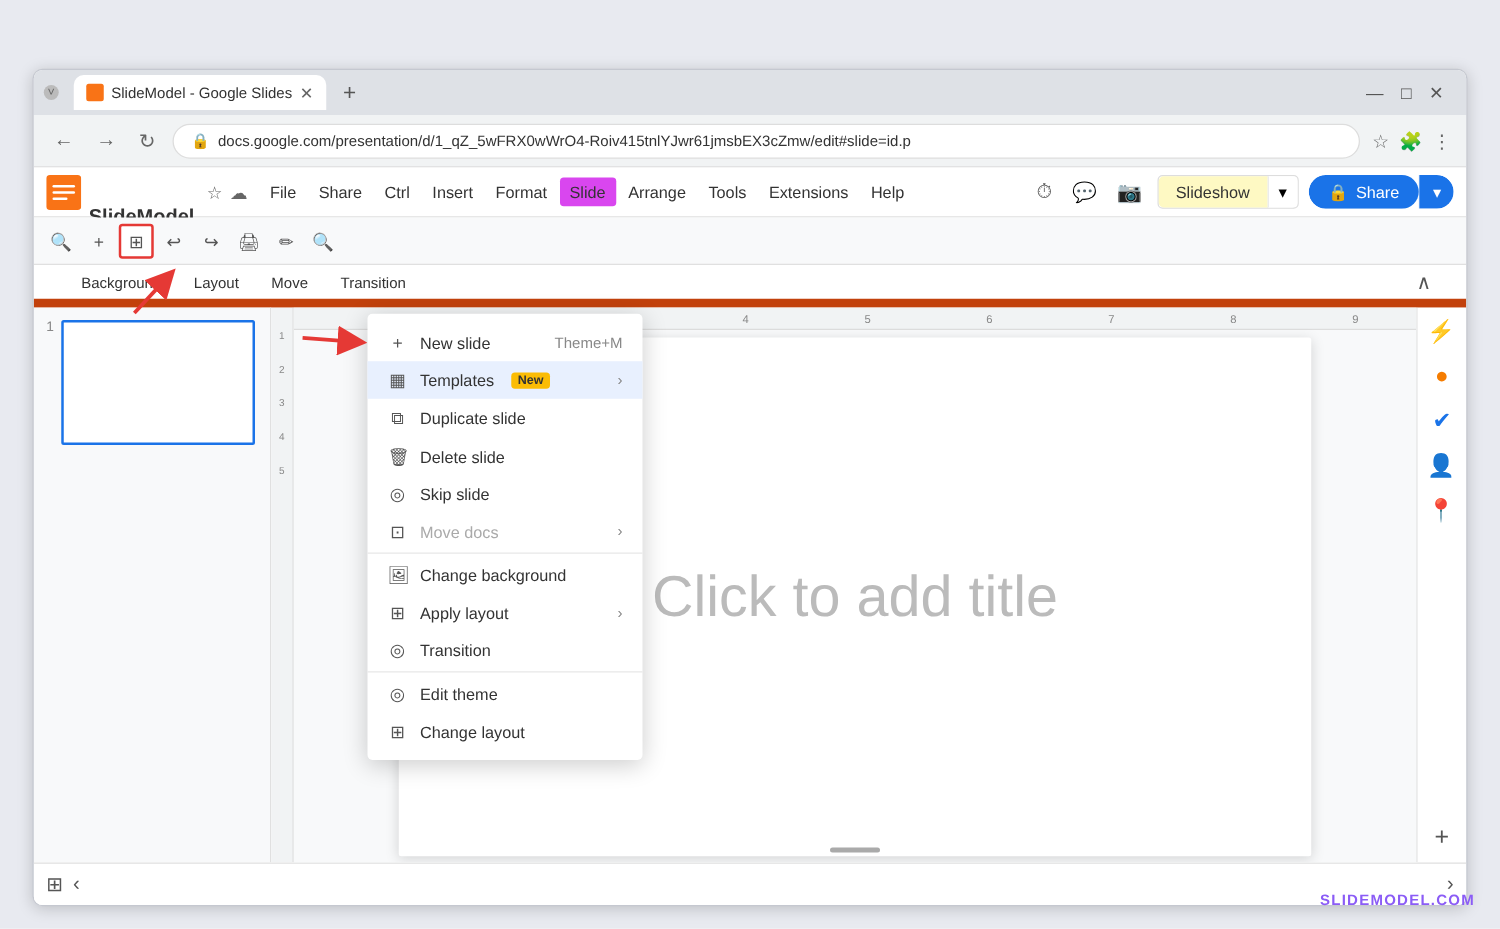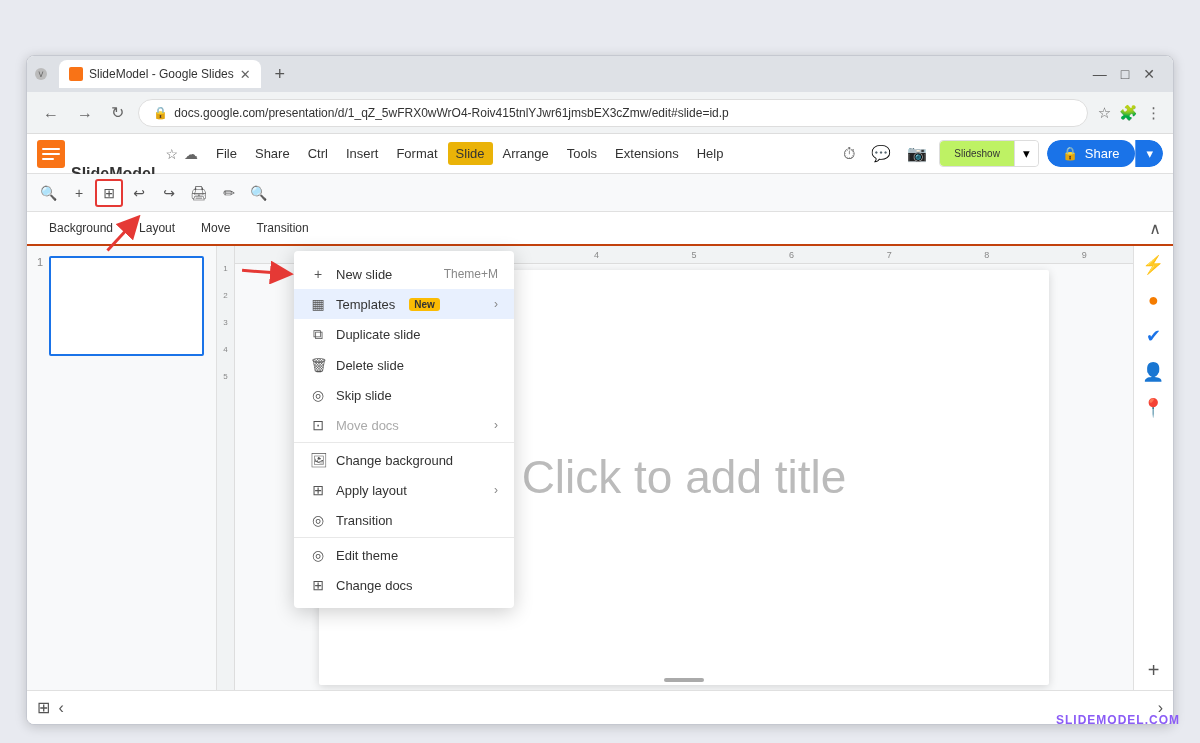--- a/index.html
+++ b/index.html
@@ -136,34 +136,34 @@
       gap: 2px;
       margin-left: 4px;
     }
     .menu-item {
       padding: 4px 8px;
       font-size: 13px;
       color: #333;
       cursor: pointer;
       border-radius: 3px;
     }
-    .menu-item.active { background: #eab308; }
+    .menu-item.active { background: #d946ef; }
     .header-right {
       margin-left: auto;
       display: flex;
       align-items: center;
       gap: 8px;
     }
     .header-icon-btn { color: #555; font-size: 16px; cursor: pointer; padding: 4px; }
     .slideshow-btn {
-      background: #bef264;
+      background: #fef9c3;
       border: 1px solid #ddd;
       border-radius: 4px;
       padding: 5px 14px;
-      font-size: 10px;
+      font-size: 13px;
       cursor: pointer;
       display: flex;
       align-items: center;
       gap: 6px;
       color: #333;
     }
     .share-btn {
       background: #1a73e8;
       color: #fff;
       border: none;
@@ -208,23 +208,23 @@
       border: 2px solid #e53935;
       background: #fff;
     }
 
     
     .secondary-toolbar {
       background: #fff;
       height: 34px;
       display: flex;
       align-items: center;
-      padding: 0 12px;
+      padding: 0 28px;
       gap: 6px;
-      border-bottom: 2px solid #c2410c;
+      border-bottom: 7px solid #c2410c;
     }
     .sec-tb-btn {
       padding: 3px 10px;
       font-size: 12px;
       color: #333;
       cursor: pointer;
       border-radius: 3px;
     }
     .sec-tb-collapse { margin-left: auto; cursor: pointer; color: #555; }
 
@@ -621,21 +621,21 @@
       </div>
     </div>
 
     <div class="menu-section">
       <div class="dropdown-item">
         <span class="item-icon">◎</span>
         <span>Edit theme</span>
       </div>
       <div class="dropdown-item">
         <span class="item-icon">⊞</span>
-        <span>Change docs</span>
+        <span>Change layout</span>
       </div>
     </div>
   </div>
 
   <svg class="arrow-overlay" viewBox="0 0 1148 670">
 
     <defs>
       <marker id="arrowhead1" markerWidth="8" markerHeight="8" refX="4" refY="4" orient="auto">
         <polygon points="0 0, 8 4, 0 8" fill="#e53935"></polygon>
       </marker>

